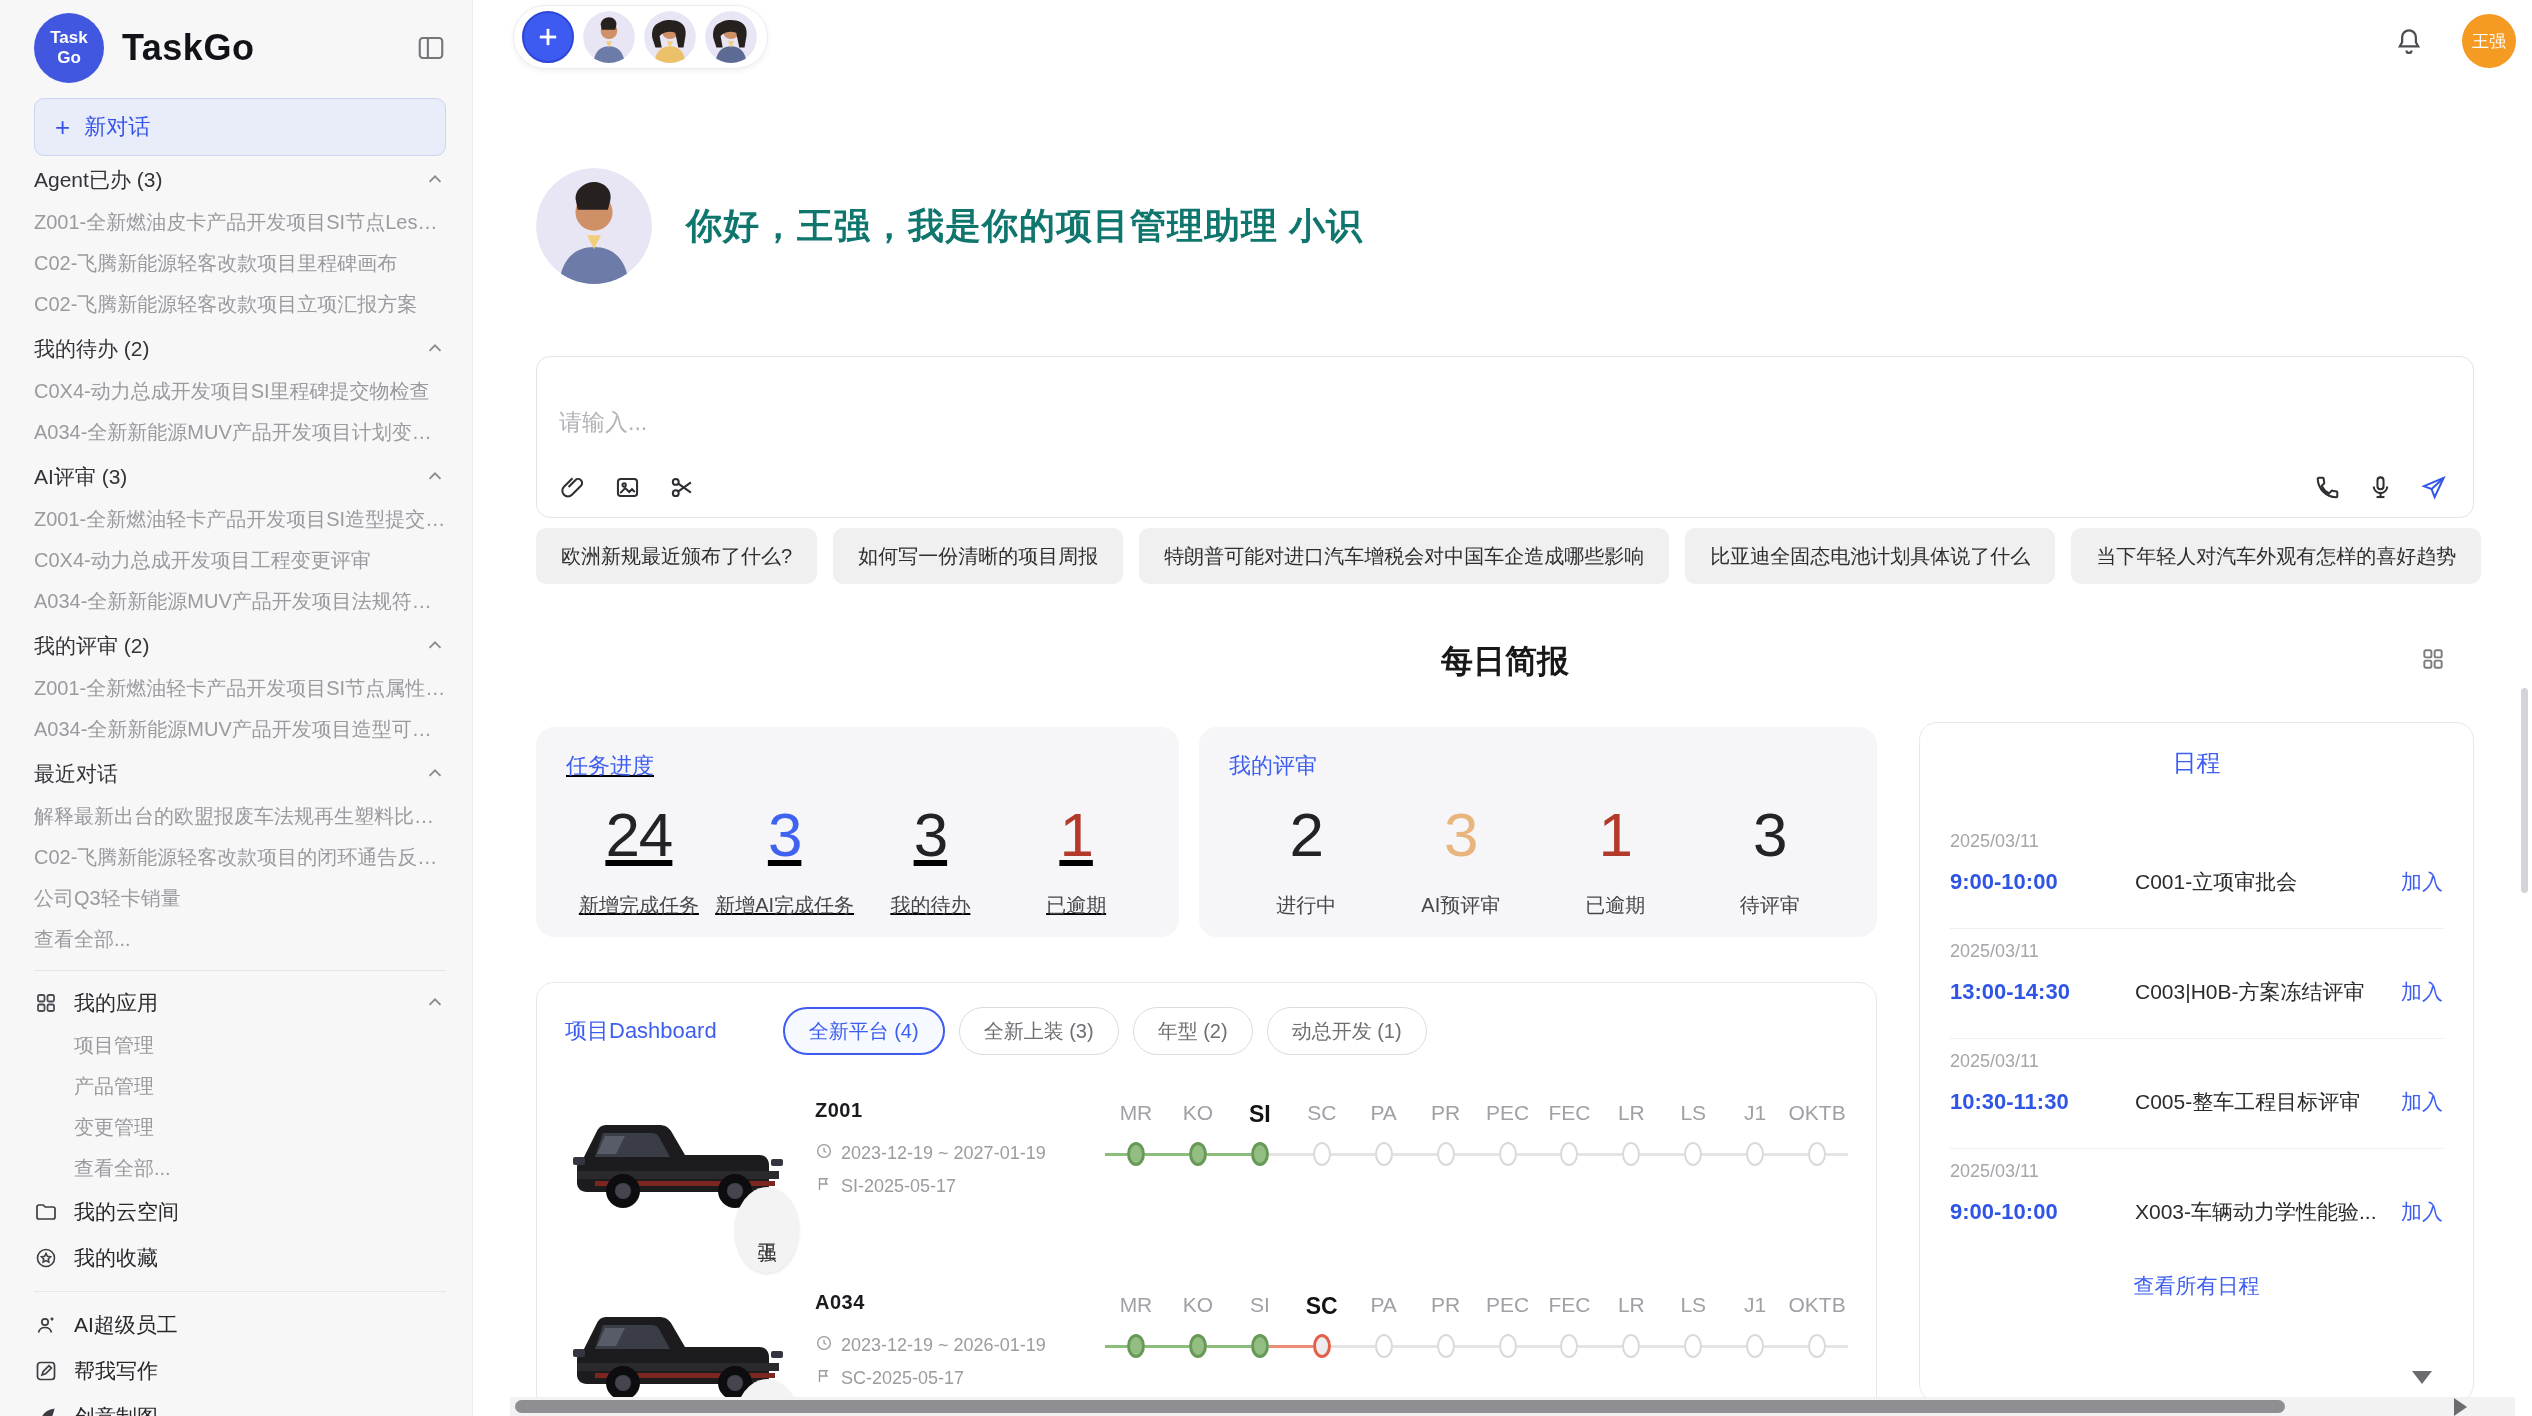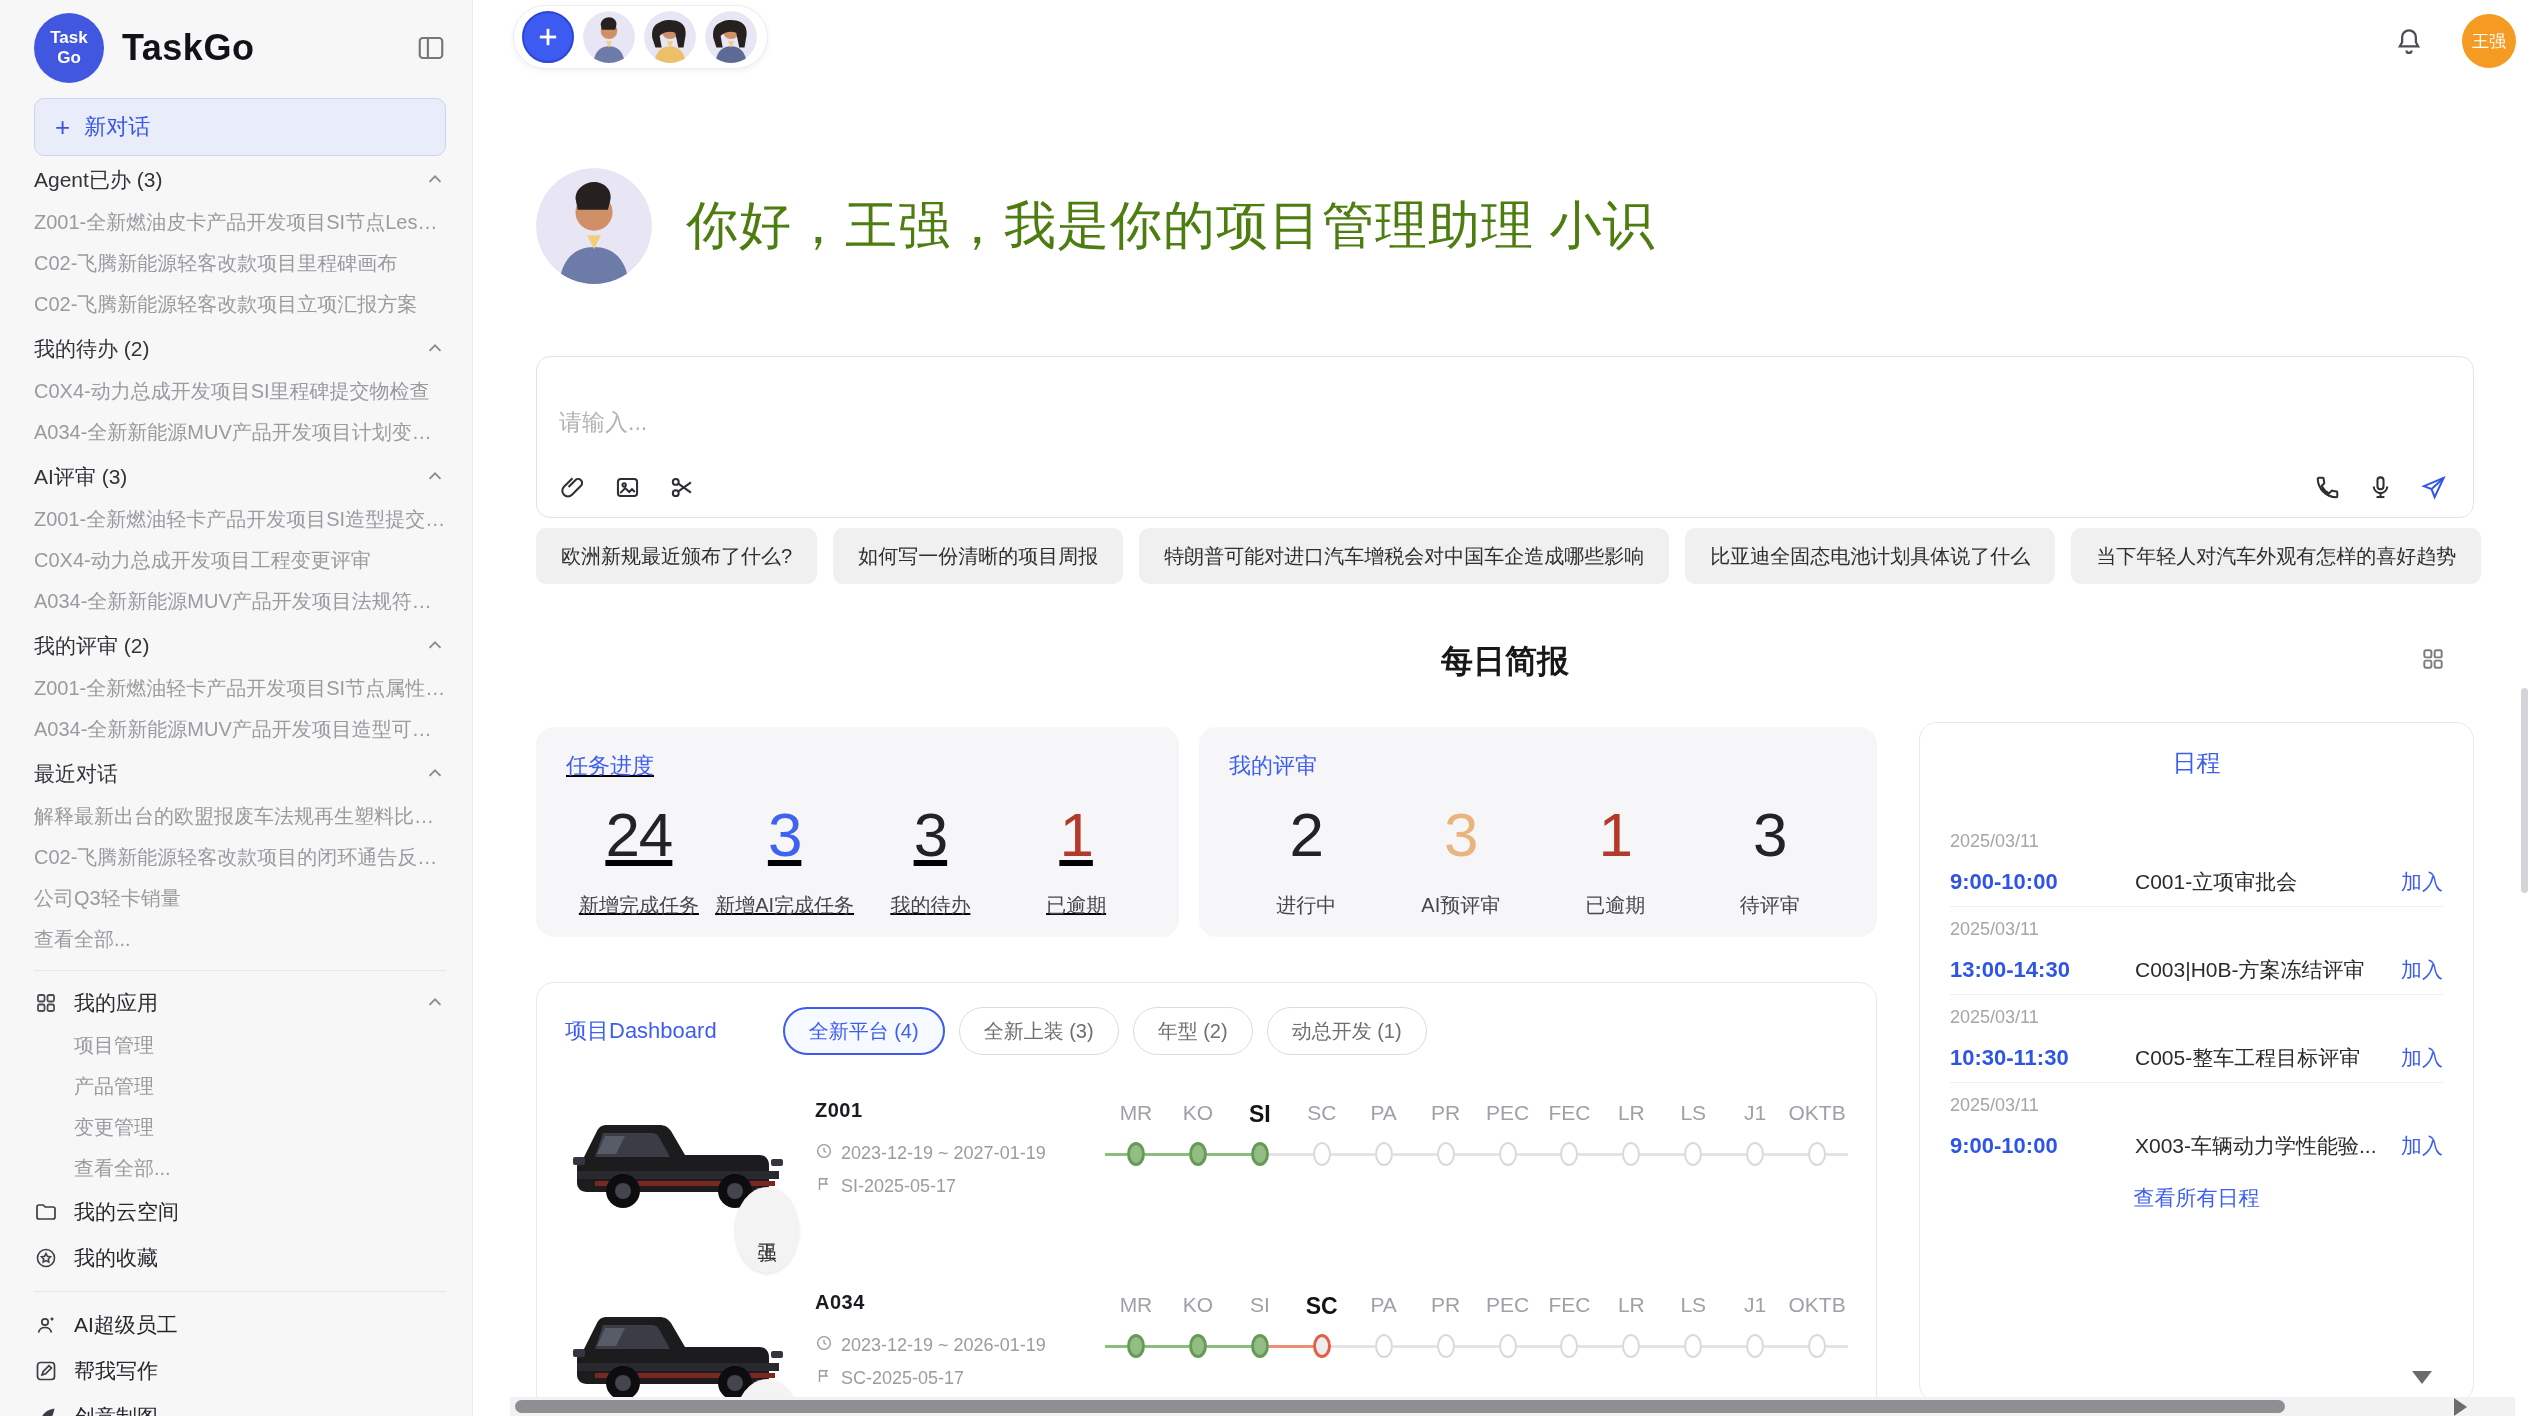--- a/index.html
+++ b/index.html
@@ -31,21 +31,21 @@
   .pill { position:absolute; left:40px; top:5px; height:64px; background:#fff; border:1px solid #ededf0; border-radius:999px; box-shadow:0 2px 6px rgba(0,0,0,.06); display:flex; align-items:center; padding:0 10px 0 8px; gap:9px; }
   .pill .add { width:52px; height:52px; border-radius:50%; background:#3d5af1; border:2px solid #2c46d8; color:#fff; display:flex; align-items:center; justify-content:center; cursor:pointer; }
   .pill .av { width:52px; height:52px; border-radius:50%; overflow:hidden; cursor:pointer; flex:none; }
 
   .top-right { position:absolute; top:14px; right:16px; display:flex; align-items:center; gap:38px; }
   .bell { width:30px; height:30px; color:#4c4c52; cursor:pointer; }
   .user-badge { width:54px; height:54px; border-radius:50%; background:#f59a23; color:#fff; font-size:17px; display:flex; align-items:center; justify-content:center; cursor:pointer; }
 
   .greeting { position:absolute; left:63px; top:168px; display:flex; align-items:center; }
   .greet-avatar { width:116px; height:116px; border-radius:50%; overflow:hidden; flex:none; }
-  .greet-text { margin-left:34px; font-size:52px; font-weight:400; color:#4d7c0f; letter-spacing:1px; }
+  .greet-text { margin-left:34px; font-size:36px; font-weight:700; color:#0f766e; letter-spacing:1px; }
 
   .inputbox { position:absolute; left:63px; top:356px; width:1938px; height:162px; border:1px solid #e3e3e6; border-radius:14px; background:#fff; }
   .inputbox input { position:absolute; left:22px; top:52px; width:1400px; border:none; outline:none; font-size:23px; color:#333; background:transparent; font-family:inherit; }
   .inputbox input::placeholder { color:#b3b3b8; }
   .in-icons-l { position:absolute; left:22px; bottom:16px; display:flex; gap:28px; }
   .in-icons-r { position:absolute; right:26px; bottom:16px; display:flex; gap:26px; align-items:center; }
   .in-ic { width:27px; height:27px; color:#2e2e33; cursor:pointer; }
   .in-ic.blue { color:#3256e8; }
 
   .chips { position:absolute; left:63px; top:528px; width:1938px; display:flex; gap:16px; }
@@ -88,21 +88,21 @@
   .seg.green { background:#8cbd7c; } .seg.gray { background:#e4e4e7; } .seg.red { background:#ed8d75; }
   .node { width:18px; height:24px; border-radius:50%; flex:none; }
   .node.done { background:#93bd83; border:3px solid #679a57; }
   .node.todo { background:#fff; border:2px solid #d9d9dc; }
   .node.risk { background:#ececec; border:3px solid #e2604a; }
 
   .rightcol { position:absolute; left:1446px; top:722px; width:555px; }
   .sched { border:1px solid #e8e8ea; border-radius:18px; background:#fff; height:680px; padding:18px 30px 0; }
   .sched-title { text-align:center; font-size:24px; color:#3d5ef0; margin-top:6px; }
   .sched-list { margin-top:40px; }
-  .event { padding:12px 0 10px; border-bottom:1px solid #efeff1; }
+  .event { padding:12px 0 32px; border-bottom:1px solid #efeff1; }
   .event:last-child { border-bottom:none; }
   .ev-date { font-size:18px; color:#a5a5aa; }
   .ev-row { display:grid; grid-template-columns:185px 1fr auto; align-items:center; margin-top:16px; }
   .ev-time { font-size:22px; font-weight:700; color:#2e55e6; }
   .ev-name { font-size:21px; color:#2b2b2e; white-space:nowrap; overflow:hidden; text-overflow:ellipsis; }
   .ev-join { font-size:21px; color:#3d5ef0; cursor:pointer; }
   .sched-footer { text-align:center; font-size:21px; color:#3d5ef0; margin-top:14px; cursor:pointer; }
   .news { margin-top:31px; border:1px solid #e8e8ea; border-radius:18px; background:#fff; height:120px; padding:16px 20px; display:flex; gap:22px; overflow:hidden; }
   .news-img { width:172px; height:92px; border-radius:10px; overflow:hidden; flex:none; }
   .news-body { flex:1; min-width:0; }

